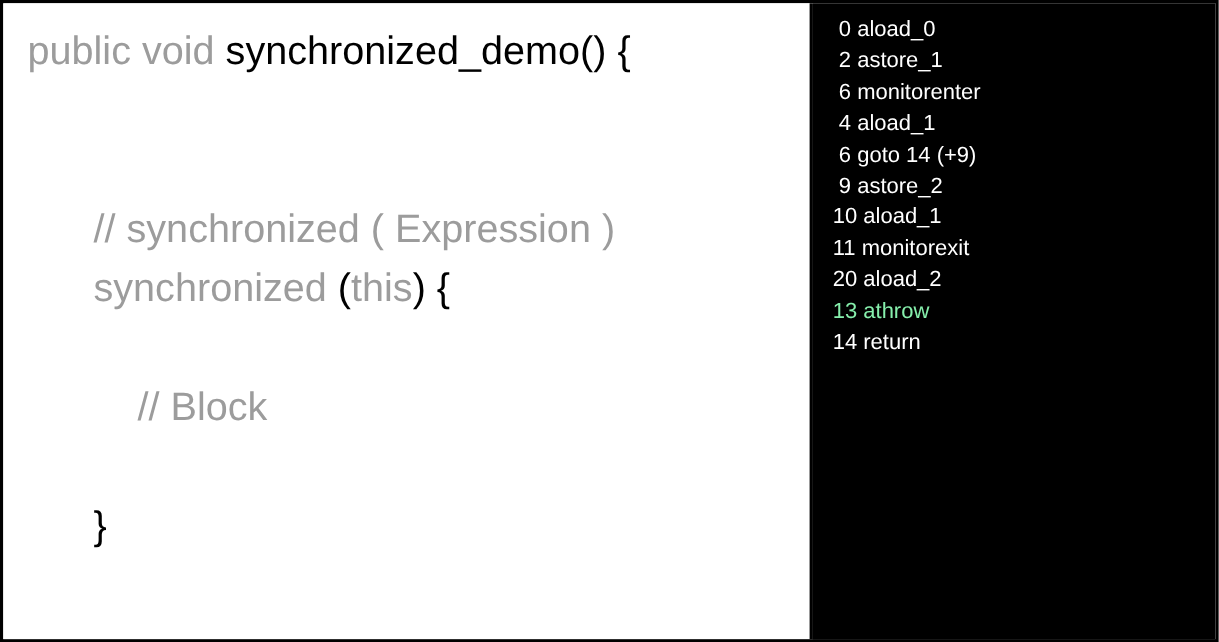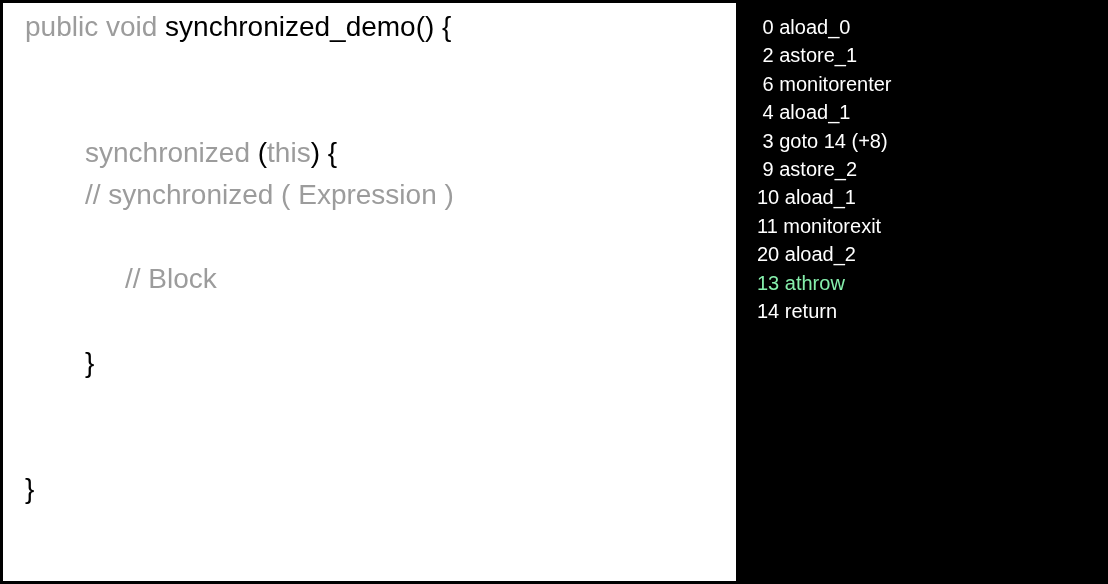--- a/index.html
+++ b/index.html
@@ -16,23 +16,23 @@
     }
     .container {
       display: flex;
       width: 100%;
       height: 100%;
       border: 3px solid #000;
     }
     .source-panel {
       flex: 1;
       background: #fff;
-      padding: 3px 22px;
+      padding: 16px 22px;
       border-right: 3px solid #000;
-      font-size: 28px;
+      font-size: 36px;
       line-height: 1.5;
       color: #000;
     }
     .bytecode-panel {
       width: 366px;
       background: #000;
       color: #fff;
       padding: 10px 18px;
       font-size: 20px;
       line-height: 1.42;
@@ -60,37 +60,37 @@
     }
   </style>
 </head>
 <body>
 
 <div class="container">
   <div class="source-panel">
     <div class="line"><span class="gray">public void </span><span>synchronized_demo() {</span></div>
     <div class="blank"></div>
     <div class="blank"></div>
+    <div class="line indent-1 gray">// synchronized ( Expression )</div>
     <div class="line indent-1"><span class="gray">synchronized </span><span>(</span><span class="gray">this</span><span>) {</span></div>
-    <div class="line indent-1 gray">// synchronized ( Expression )</div>
     <div class="blank"></div>
     <div class="line indent-2 gray">// Block</div>
     <div class="blank"></div>
     <div class="line indent-1">}</div>
     <div class="blank"></div>
     <div class="blank"></div>
     <div class="line">}</div>
   </div>
 
   <div class="bytecode-panel" id="bytecode-list">
   <div class="bc-line"> 0 aload_0</div>
       <div class="bc-line"> 2 astore_1</div>
       <div class="bc-line"> 6 monitorenter</div>
       <div class="bc-line"> 4 aload_1</div>
-      <div class="bc-line"> 3 goto 14 (+8)</div>
+      <div class="bc-line"> 6 goto 14 (+9)</div>
       <div class="bc-line"> 9 astore_2</div>
       <div class="bc-line">10 aload_1</div>
       <div class="bc-line">11 monitorexit</div>
       <div class="bc-line">20 aload_2</div>
       <div class="bc-line dim">13 athrow</div>
       <div class="bc-line">14 return</div>
     </div>
 </div>
 
 </body></html>

